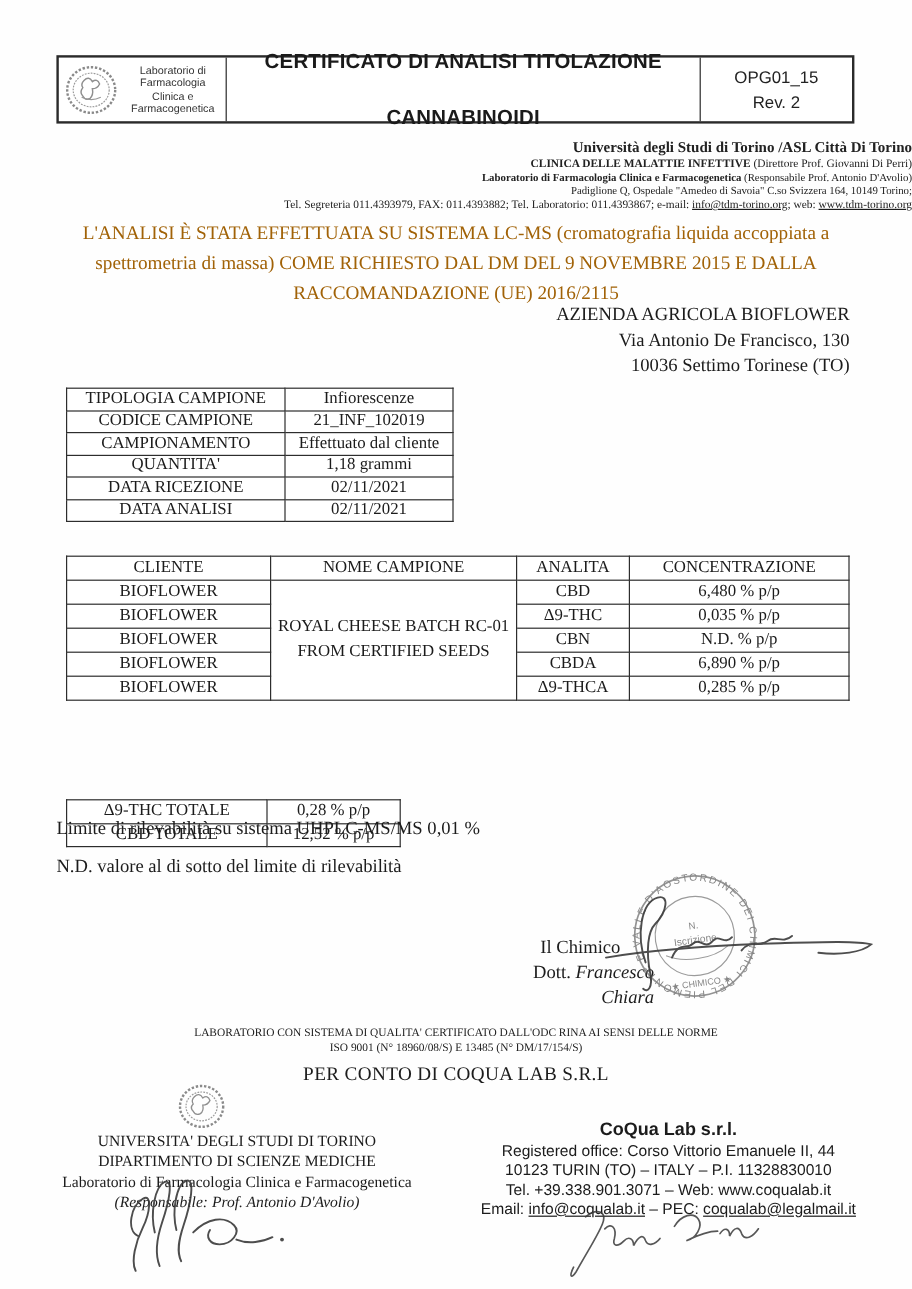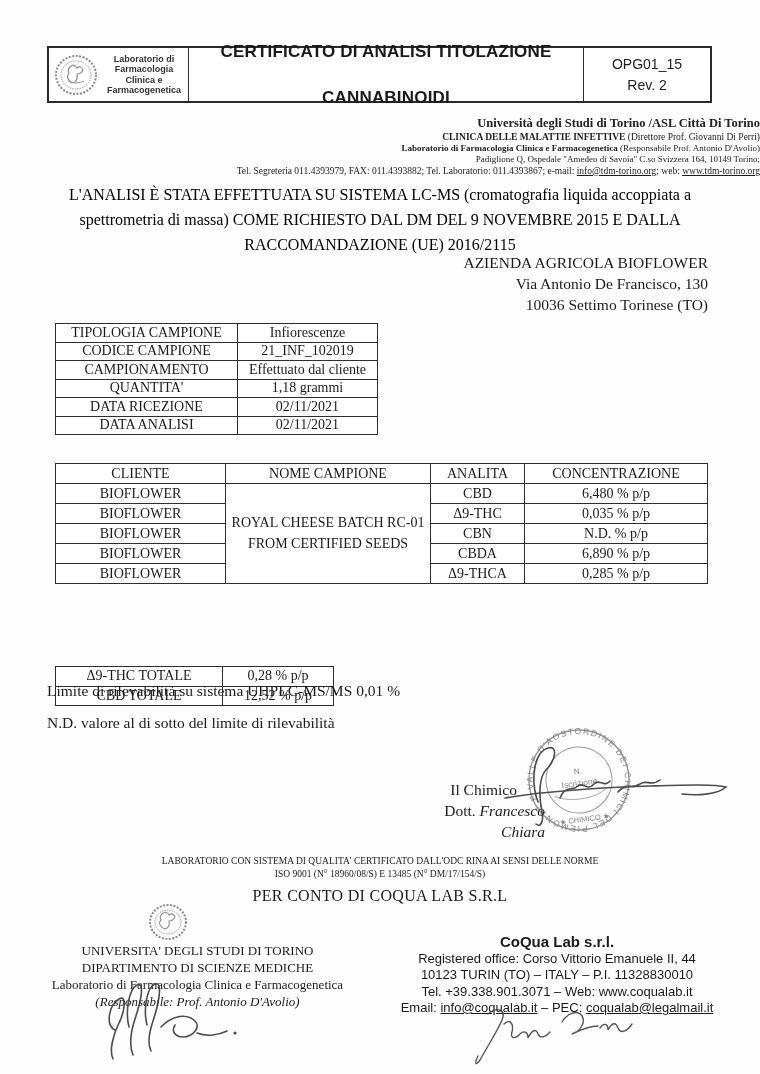--- a/index.html
+++ b/index.html
@@ -19,21 +19,21 @@
     border: 2px solid #2a2a2a;
     display: flex; align-items: stretch;
     background: #fff;
   }
   .header-cell-logo {
     width: 140px; border-right: 1.5px solid #2a2a2a;
     display: flex; align-items: center; gap: 5px; padding: 3px 4px;
   }
   .header-logo-text {
     font-family: "Liberation Sans", "DejaVu Sans", sans-serif;
-    font-weight: bold; font-size: 9px; line-height: 1.15;
+    font-weight: normal; font-size: 9px; line-height: 1.15;
     text-align: center; color: #333; white-space: pre-line; flex: 1;
   }
   .header-cell-title {
     flex: 1; border-right: 1.5px solid #2a2a2a;
     display: flex; flex-direction: column; justify-content: center; align-items: center;
     font-family: "Liberation Sans", "DejaVu Sans", sans-serif;
     font-weight: bold; font-size: 17px; line-height: 1.25; letter-spacing: .2px;
     text-align: center; color: #1a1a1a; gap: 24px;
   }
   .header-cell-code {
@@ -48,21 +48,21 @@
   .lh2 { font-size: 9.5px; font-weight: bold; margin-top: 1px; }
   .lh3 { font-size: 9px;  font-weight: bold; margin-top: 1px; }
   .lh3 .norm, .lh2 .norm { font-weight: normal; }
   .lh4 { font-size: 9px; margin-top: 1px; }
   .lh5 { font-size: 9.5px; margin-top: 2px; padding-left: 20px; }
   .doclink { text-decoration: underline; color: #1c1c1c; }
   
   .statement {
     position: absolute; left: 50%; transform: translateX(-50%);
     top: 183px; width: 662px;
-    font-size: 16px; line-height: 1.55; text-align: center; color:#000000;
+    font-size: 16px; line-height: 1.55; text-align: center; color:#a16207;
   }
   
   .address {
     position: absolute; right: 52px; top: 252px;
     text-align: right; font-size: 15.5px; line-height: 21px; color:#1b1b1b;
   }
   
   table { border-collapse: collapse; background:#fff; }
   td, th {
     border: 1.5px solid #2d2d2d;

